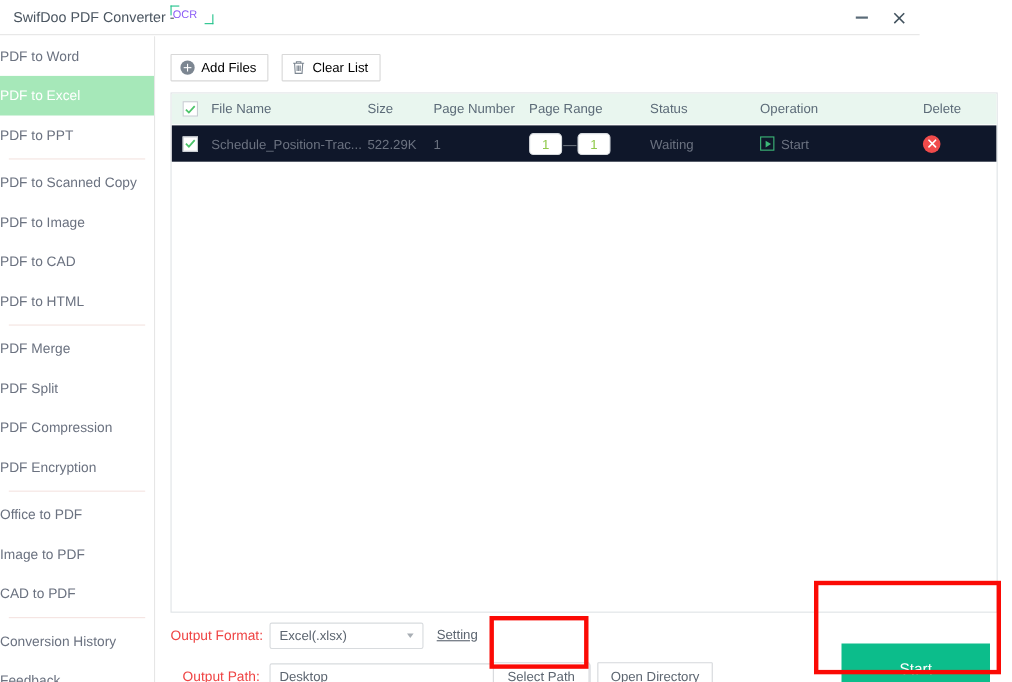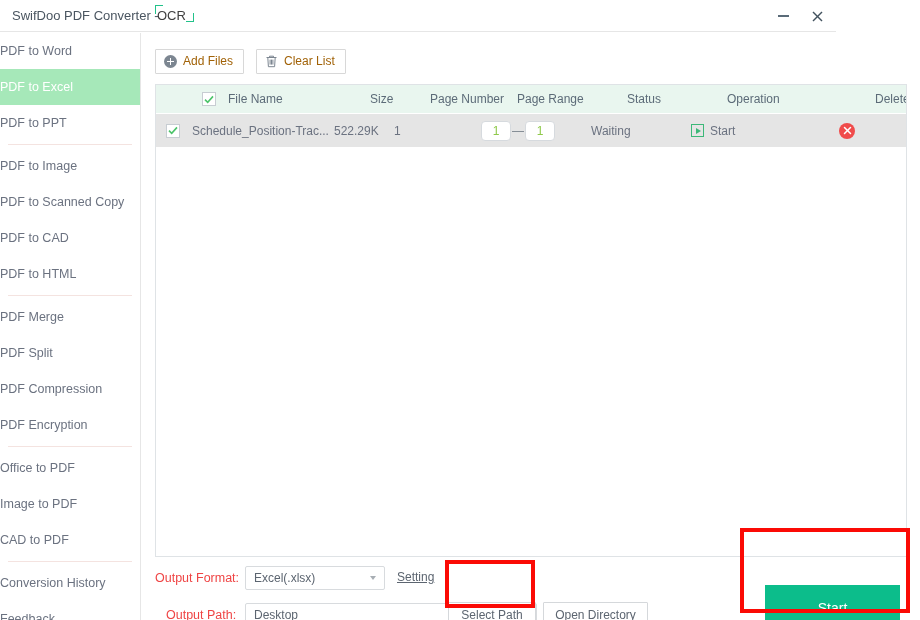--- a/index.html
+++ b/index.html
@@ -22,21 +22,21 @@
     background: #ffffff;
     border-bottom: 1px solid #e6e6e6;
   }
   .title-text {
     position: absolute; left: 12px; top: 8px;
     font-size: 13px; color: #4a5560;
     white-space: nowrap;
   }
   .title-ocr {
     position: absolute; left: 157px; top: 8px;
-    font-size: 13px; color: #404040;
+    font-size: 10px; color: #8b5cf6;
     white-space: nowrap;
   }
   .bracket-l, .bracket-r {
     position: absolute;
     width: 8px; height: 9px;
     color: #21c28a;
   }
   .bracket-l { left: 155px; top: 5px; border-left: 1.5px solid #21c28a; border-top: 1.5px solid #21c28a; }
   .bracket-r { left: 186px; top: 13px; border-right: 1.5px solid #21c28a; border-bottom: 1.5px solid #21c28a; }
 
@@ -93,21 +93,21 @@
     display: flex; align-items: center; gap: 12px;
   }
   .tb-btn {
     height: 25px;
     border: 1px solid #d8d8d8;
     background: #fff;
     display: flex; align-items: center;
     padding: 0 10px 0 8px;
     gap: 6px;
     font-size: 12px;
-    color: #a16207;
+    color: #000000;
     cursor: pointer;
     border-radius: 1px;
   }
   .ico-circle-plus {
     position: relative;
     width: 13px; height: 13px;
     border-radius: 50%;
     background: #7c8691;
     flex: none;
   }
@@ -128,31 +128,31 @@
   }
   .fl-head {
     position: relative;
     height: 29px;
     background: #e9f6ef;
     border-bottom: 1px solid #ffffff;
   }
   .fl-row {
     position: relative;
     height: 33px;
-    background: #e5e5e5;
+    background: #0f172a;
   }
   .cell {
     position: absolute; top: 0;
     height: 100%;
     display: flex; align-items: center;
     font-size: 12px;
     color: #6b7280;
     white-space: nowrap;
   }
-  .fl-head .cell { color: #5c6b78; margin-left: 36px; }
+  .fl-head .cell { color: #5c6b78; }
   .c-check { left: 10px; width: 22px; justify-content: flex-start; }
   .c-name  { left: 36px; }
   .c-size  { left: 178px; }
   .c-pnum  { left: 238px; }
   .c-range { left: 325px; }
   .c-status{ left: 435px; }
   .c-oper  { left: 535px; }
   .c-del   { left: 683px; }
 
   .chk {
@@ -300,22 +300,22 @@
       </svg>
     </div>
   </div>
 
   <div class="sidebar">
     <div id="sidebar-list">
         <div class="side-item">PDF to Word</div>
         <div class="side-item active">PDF to Excel</div>
         <div class="side-item">PDF to PPT</div>
         <div class="side-sep"></div>
+        <div class="side-item">PDF to Scanned Copy</div>
         <div class="side-item">PDF to Image</div>
-        <div class="side-item">PDF to Scanned Copy</div>
         <div class="side-item">PDF to CAD</div>
         <div class="side-item">PDF to HTML</div>
         <div class="side-sep"></div>
         <div class="side-item">PDF Merge</div>
         <div class="side-item">PDF Split</div>
         <div class="side-item">PDF Compression</div>
         <div class="side-item">PDF Encryption</div>
         <div class="side-sep"></div>
         <div class="side-item">Office to PDF</div>
         <div class="side-item">Image to PDF</div>

